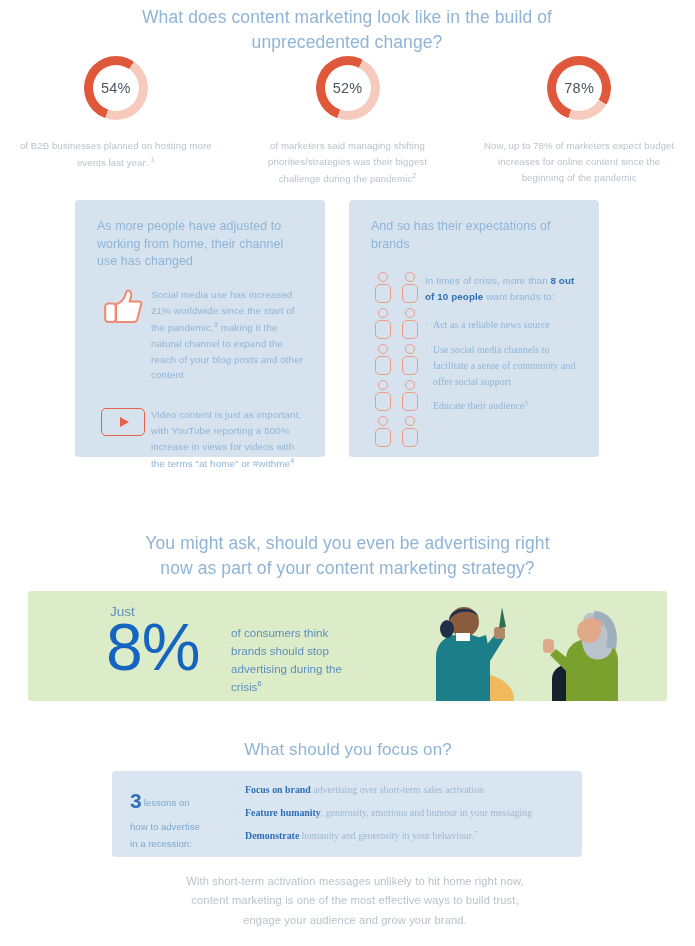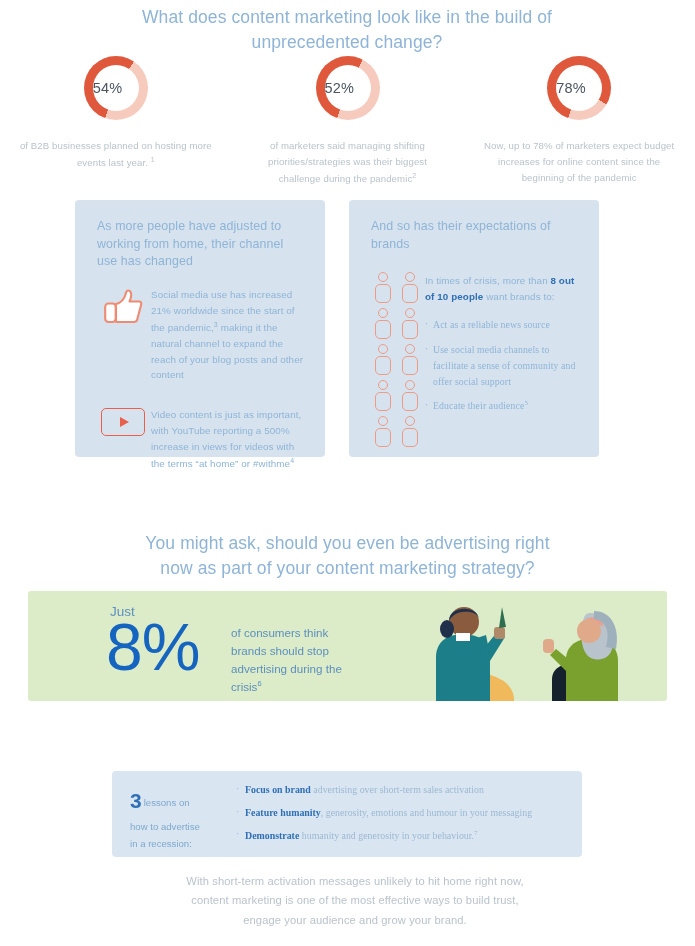--- a/index.html
+++ b/index.html
@@ -29,21 +29,21 @@
   
   .donuts{position:absolute;left:0;top:56px;width:695px;display:flex;}
   .donut-col{flex:1;display:flex;flex-direction:column;align-items:center;}
   .donut{
     position:relative;width:64px;height:64px;border-radius:50%;
   }
   .donut .ring{position:absolute;inset:0;border-radius:50%;}
   .donut .hole{
     position:absolute;left:9px;top:9px;right:9px;bottom:9px;
     background:#ffffff;border-radius:50%;
-    display:flex;align-items:center;
+    display:flex;align-items:center;justify-content:center;
   }
   .donut .pct{
     font-size:14.5px;color:#4a5560;font-weight:400;letter-spacing:.2px;
   }
   .donut-cap{
     margin-top:18px;text-align:center;font-size:9.6px;line-height:1.65;
     color:#b9c3cc;letter-spacing:.1px;width:200px;
   }
   .donut-cap sup{font-size:7px;}
 
@@ -276,20 +276,21 @@
       <path d="M558 28 C566 24 574 28 576 36 C570 32 562 32 558 36 Z" fill="#e8a08d"></path>
       <circle cx="561" cy="40" r="12" fill="#e0a98a"></circle>
       <path d="M566 20 C584 20 592 38 588 58 L578 56 C582 40 578 30 566 28 Z" fill="#9fb0bd"></path>
     </svg>
     <div style="position:absolute;inset:0;"></div>
   </div>
   <div id="just-label">Just</div>
   <div id="big-pct">8%</div>
   <div id="green-copy"><span>of consumers think brands should stop advertising during the crisis</span><sup>6</sup></div>
 
+  <div class="head" id="head-focus">What should you focus on?</div>
 
   <div id="panel-lessons">
     <div id="lessons-left">
       <span class="num">3</span><span>lessons on</span><br>
       <span>how to advertise</span><br>
       <span>in a recession:</span>
     </div>
     <ul id="lessons-right" class="bullets">
       <li><span class="bold-blue">Focus on brand</span><span> advertising over short-term sales activation</span></li>
       <li><span class="bold-blue">Feature humanity</span><span>, generosity, emotions and humour in your messaging</span></li>

